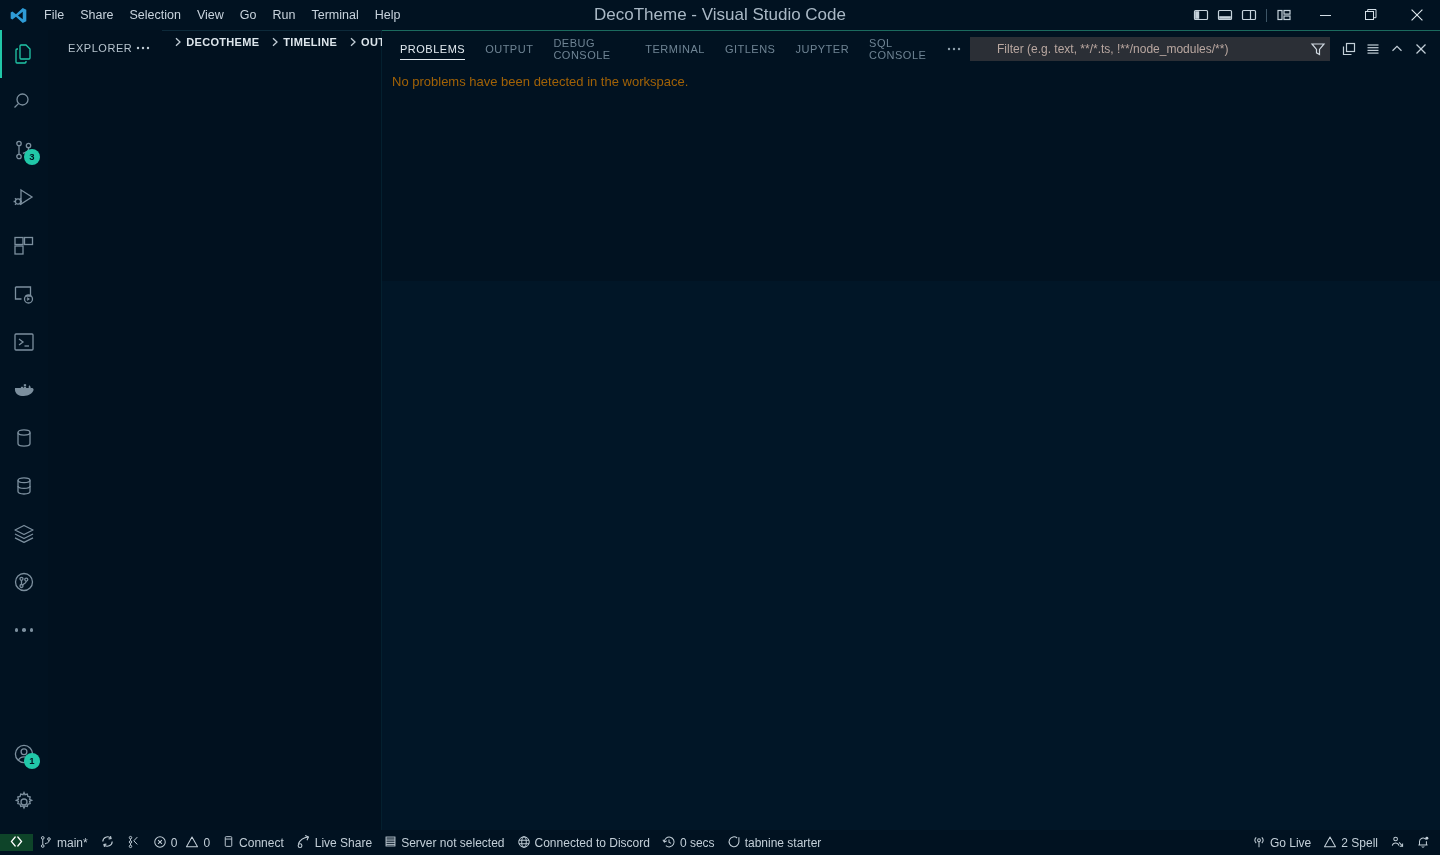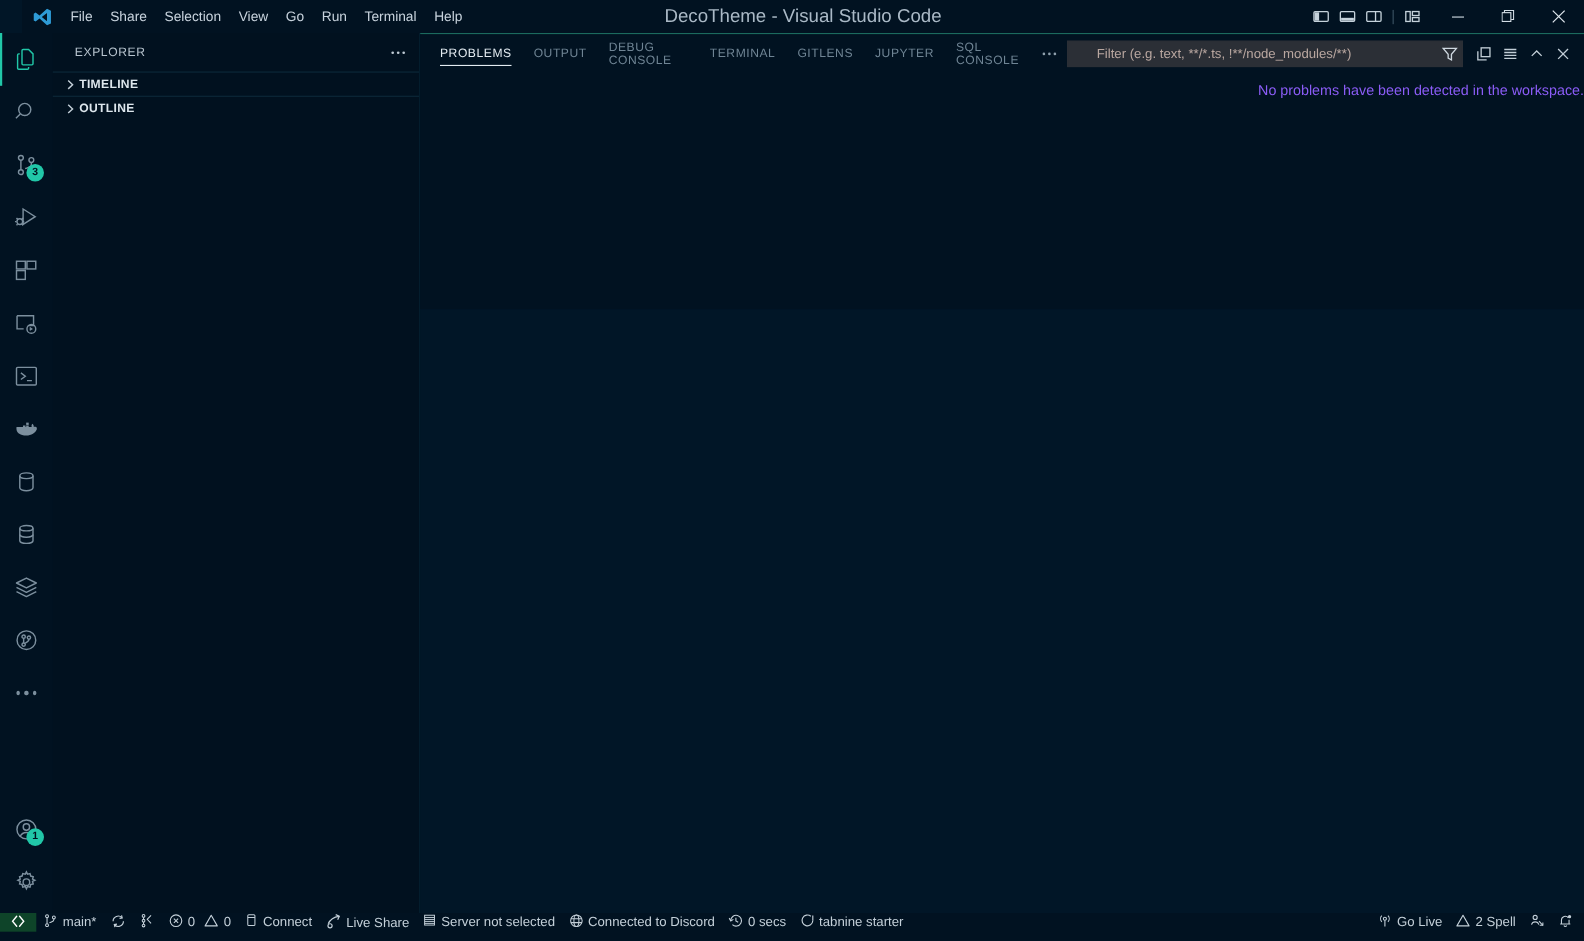--- a/index.html
+++ b/index.html
@@ -10,21 +10,21 @@
     overflow: hidden;
     -webkit-font-smoothing: antialiased;
   }
   #app { position: relative; width: 1440px; height: 855px; display: flex; flex-direction: column; }
 
   
   .titlebar {
     height: 30px; min-height: 30px;
     background: #011221;
     display: flex; align-items: center;
-    position: relative; z-index: 30; margin-left: 20px;
+    position: relative; z-index: 30;
   }
   .tb-logo { width: 36px; display: flex; align-items: center; justify-content: center; }
   .menus { display: flex; align-items: center; gap: 0px; }
   .menu-item {
     font-size: 12.5px; color: #c8d3dd; padding: 4px 8px; line-height: 14px;
     white-space: nowrap; cursor: default;
   }
   .tb-title {
     position: absolute; left: 0; right: 0; text-align: center;
     font-size: 17px; color: #aab9c6; pointer-events: none;
@@ -62,21 +62,21 @@
     font-size: 9.5px; font-weight: bold;
     display: flex; align-items: center; justify-content: center;
     padding: 0 4px; line-height: 1;
   }
   .dots-row { display: flex; align-items: center; justify-content: center; gap: 4px; }
   .dot { width: 3.5px; height: 3.5px; border-radius: 50%; background: #7c8f9e; }
 
   
   .sidebar {
     width: 334px; min-width: 334px; background: #01111f;
-    display: flex; flex-direction: column;
+    display: flex; flex-direction: row;
     border-right: 1px solid #04202f;
   }
   .sb-header {
     height: 35px; display: flex; align-items: center;
     padding: 0 8px 0 20px;
   }
   .sb-title { font-size: 11px; letter-spacing: 0.55px; color: #b7c4ce; text-transform: uppercase; }
   .sb-actions { margin-left: auto; display: flex; align-items: center; }
   .sb-dots { width: 22px; height: 22px; display: flex; align-items: center; justify-content: center; cursor: default; }
 
@@ -127,28 +127,28 @@
   .filter-input {
     flex: 1; background: transparent; border: none; outline: none;
     color: #cfd8e0; font-size: 12px; font-family: "Liberation Sans", sans-serif;
     padding: 0 6px;
     margin-left: 20px;
   }
   .filter-input::placeholder { color: #b9a7a0; opacity: 1; }
   .filter-ico { width: 22px; display: flex; align-items: center; justify-content: center; cursor: default; }
   .pa-btn { width: 22px; height: 22px; display: flex; align-items: center; justify-content: center; cursor: default; }
   .panel-body { flex: 1; padding: 8px 0 0 10px; }
-  .panel-msg { font-size: 13px; color: #8b5cf6; text-align: right; }
+  .panel-msg { font-size: 13px; color: #a16207; }
 
   
   .statusbar {
     height: 25px; min-height: 25px; background: #011221;
     display: flex; align-items: stretch; color: #c3cfd8; font-size: 12px;
   }
-  .sbar-left, .sbar-right { display: flex; align-items: flex-start; }
+  .sbar-left, .sbar-right { display: flex; align-items: center; }
   .sbar-right { margin-left: auto; padding-right: 4px; }
   .sb-item {
     display: flex; align-items: center; gap: 4px;
     padding: 0 6px; cursor: default; white-space: nowrap; line-height: 1;
   }
   .sb-remote { background: #0e4429; color: #ffffff; padding: 0 9px; }
   svg { flex: none; }
 </style>
 </head>
 <body>
@@ -410,20 +410,28 @@
           <span class="sb-dots">
             <svg width="16" height="16" viewBox="0 0 16 16" fill="#c0ccd6">
                 <circle cx="3" cy="8" r="1.2"></circle>
                 <circle cx="8" cy="8" r="1.2"></circle>
                 <circle cx="13" cy="8" r="1.2"></circle>
               </svg>
           </span>
         </span>
       </div>
 
+      <div class="sb-section">
+        <span class="chev">
+          <svg width="12" height="12" viewBox="0 0 12 12" fill="none" stroke="currentColor" stroke-width="1.3">
+              <polyline points="4,2.2 8,6 4,9.8"></polyline>
+            </svg>
+        </span>
+        <span class="sb-section-label">DECOTHEME</span>
+      </div>
 
       <div class="sb-section">
         <span class="chev">
           <svg width="12" height="12" viewBox="0 0 12 12" fill="none" stroke="currentColor" stroke-width="1.3">
               <polyline points="4,2.2 8,6 4,9.8"></polyline>
             </svg>
         </span>
         <span class="sb-section-label">TIMELINE</span>
       </div>
 

